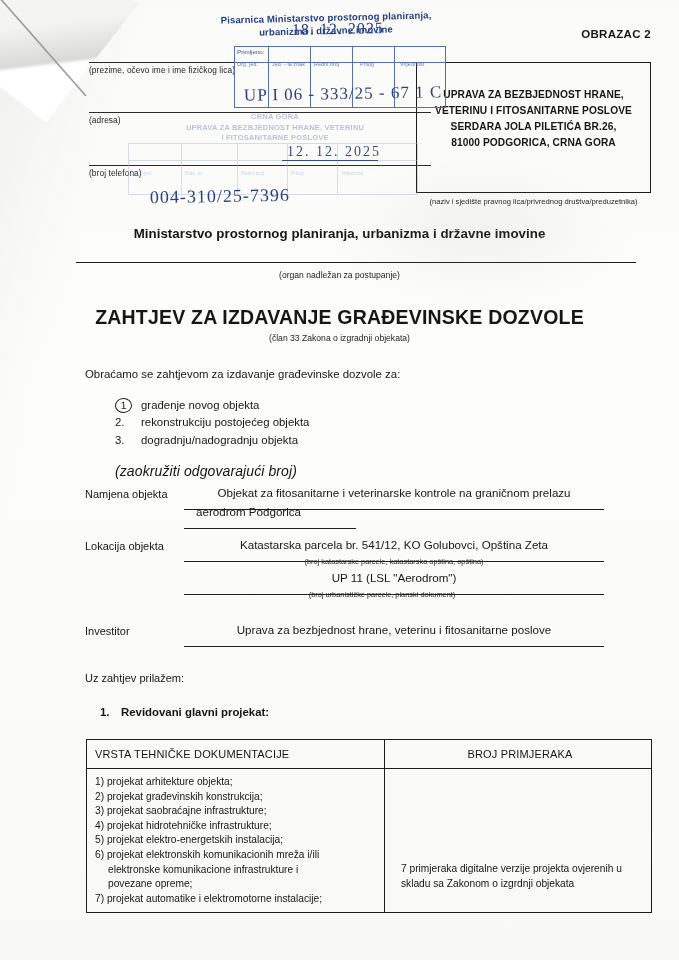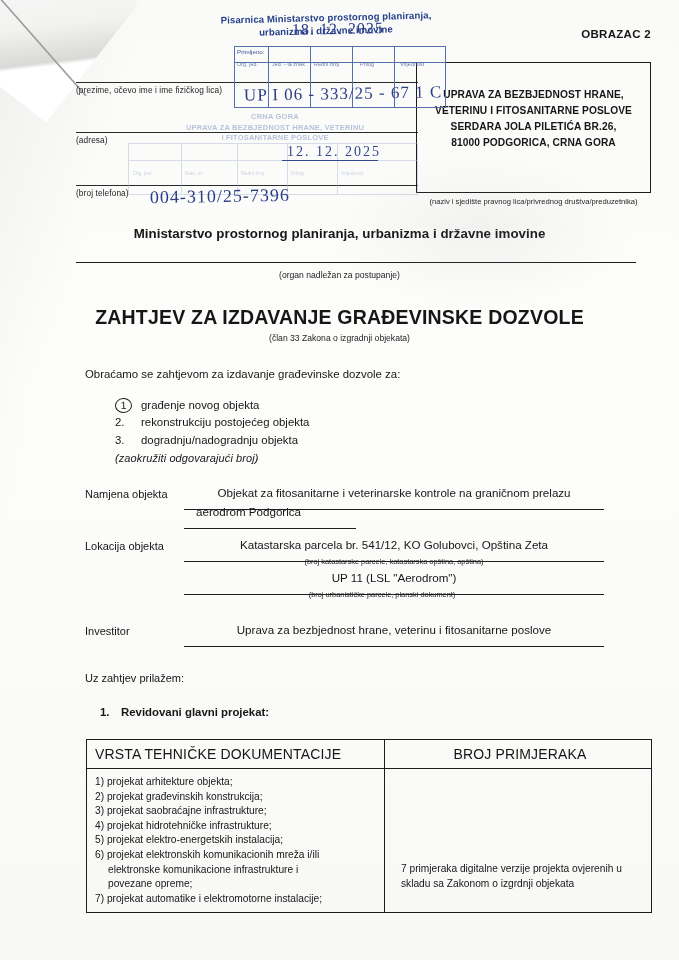--- a/index.html
+++ b/index.html
@@ -52,23 +52,22 @@
   .content {
     position: relative;
     z-index: 4;
     width: 679px;
     height: 960px;
   }
 
   
   .stub {
     position: absolute;
-    left: 76px;
+    left: 89px;
     width: 342px;
-    margin-top: 20px;
   }
   .stub-line {
     border-top: 1.2px solid #2a2a2a;
     width: 342px;
   }
   .stub-cap {
     font-size: 8.3px;
     color: #1d1d1d;
     letter-spacing: 0.1px;
     padding-top: 2px;
@@ -331,23 +330,23 @@
     border: 1.2px solid #1c1c1c;
     border-radius: 50%;
     width: 15px;
     height: 13px;
     line-height: 13px;
     text-align: center;
     font-size: 10.5px;
     transform: rotate(-2deg);
   }
   .opt-note {
-    font-size: 11px;
+    font-size: 14px;
     font-style: italic;
-    margin-top: 0;
+    margin-top: 11px;
     letter-spacing: .1px;
   }
 
   
   .fld-label {
     position: absolute;
     font-size: 11px;
   }
   .fld-val {
     position: absolute;
@@ -386,21 +385,21 @@
     top: 739px;
     width: 566px;
     border: 1.3px solid #1c1c1c;
     border-collapse: collapse;
     box-sizing: border-box;
   }
   .tbl .hdr-row td {
     border-bottom: 1.3px solid #1c1c1c;
     height: 26px;
     vertical-align: middle;
-    font-size: 14px;
+    font-size: 11px;
     letter-spacing: .15px;
   }
   .tbl td {
     border: none;
     vertical-align: top;
   }
   .col-left { width: 288px; border-right: 1.3px solid #1c1c1c !important; padding-left: 8px; }
   .col-right { padding-left: 16px; padding-right: 8px; }
   .hdr-row .col-right { text-align: center; padding-left: 12px; }
   .body-row .col-left {

